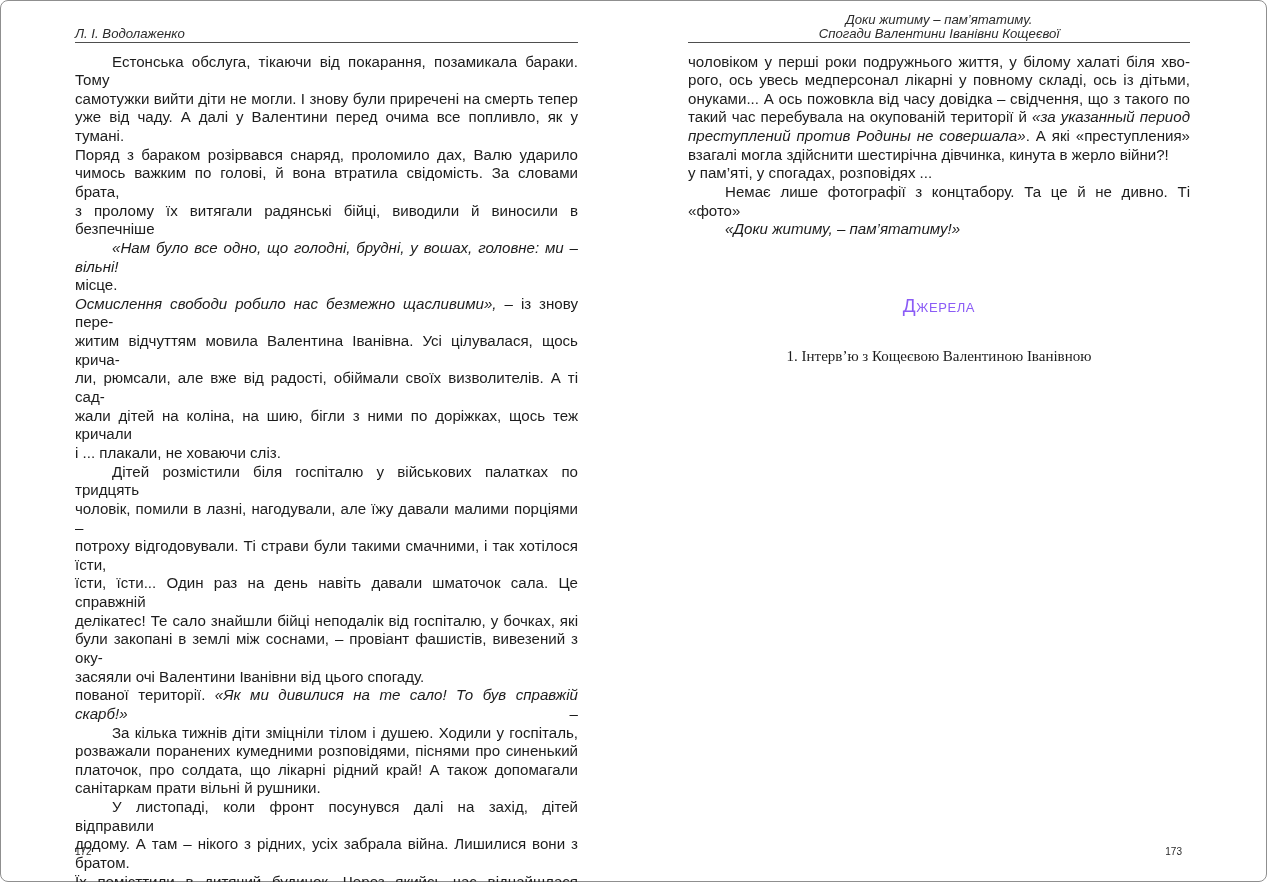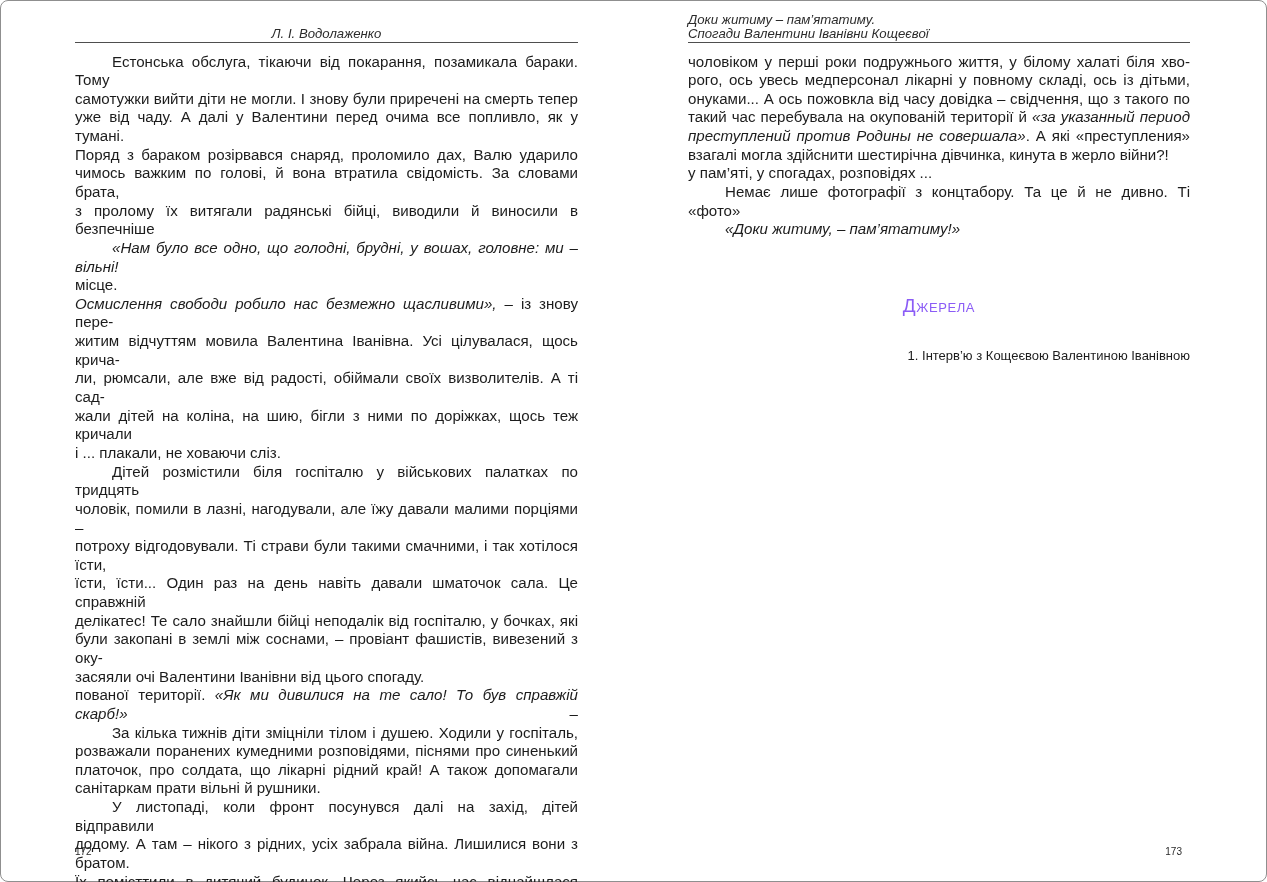--- a/index.html
+++ b/index.html
@@ -21,24 +21,23 @@
   .page { position: absolute; top: 0; height: 882px; }
   #page-left  { left: 75px;  width: 503px; }
   #page-right { left: 688px; width: 502px; }
 
   .running-header {
     position: absolute; left: 0; right: 0;
     font-style: italic;
     font-size: 13.2px; line-height: 13.8px;
     color: #2b2b2b;
     white-space: nowrap;
-    text-align: center;
   }
   #page-left  .running-header { top: 27px; }
-  #page-right .running-header { top: 13px; text-align: left; }
+  #page-right .running-header { top: 13px; text-align: center; }
 
   .header-rule {
     position: absolute; top: 42px; left: 0; right: 0;
     border-top: 1.5px solid #4e4e4e;
   }
 
   .body-text {
     position: absolute; top: 52.5px; left: 0; right: 0;
     font-size: 15.1px; line-height: 18.64px;
   }
@@ -50,22 +49,23 @@
   .sources-heading {
     margin-top: 56px;
     text-align: center;
     font-variant: small-caps;
     font-size: 19px; line-height: 22px;
     letter-spacing: 0.6px;
     color: #8b5cf6;
   }
   .source-item {
     margin-top: 30px;
-    font-size: 13px; line-height: 18.64px;
-    text-align: right;
+    font-size: 15px; line-height: 18.64px;
+    text-align: center;
+    font-family: Liberation Serif, serif;
   }
 
   .page-number {
     position: absolute; top: 846px;
     font-size: 10px; color: #2a2a2a;
   }
   #page-left  .page-number { left: 0; }
   #page-right .page-number { right: 8px; text-align: right; }
 </style>
 </head>

